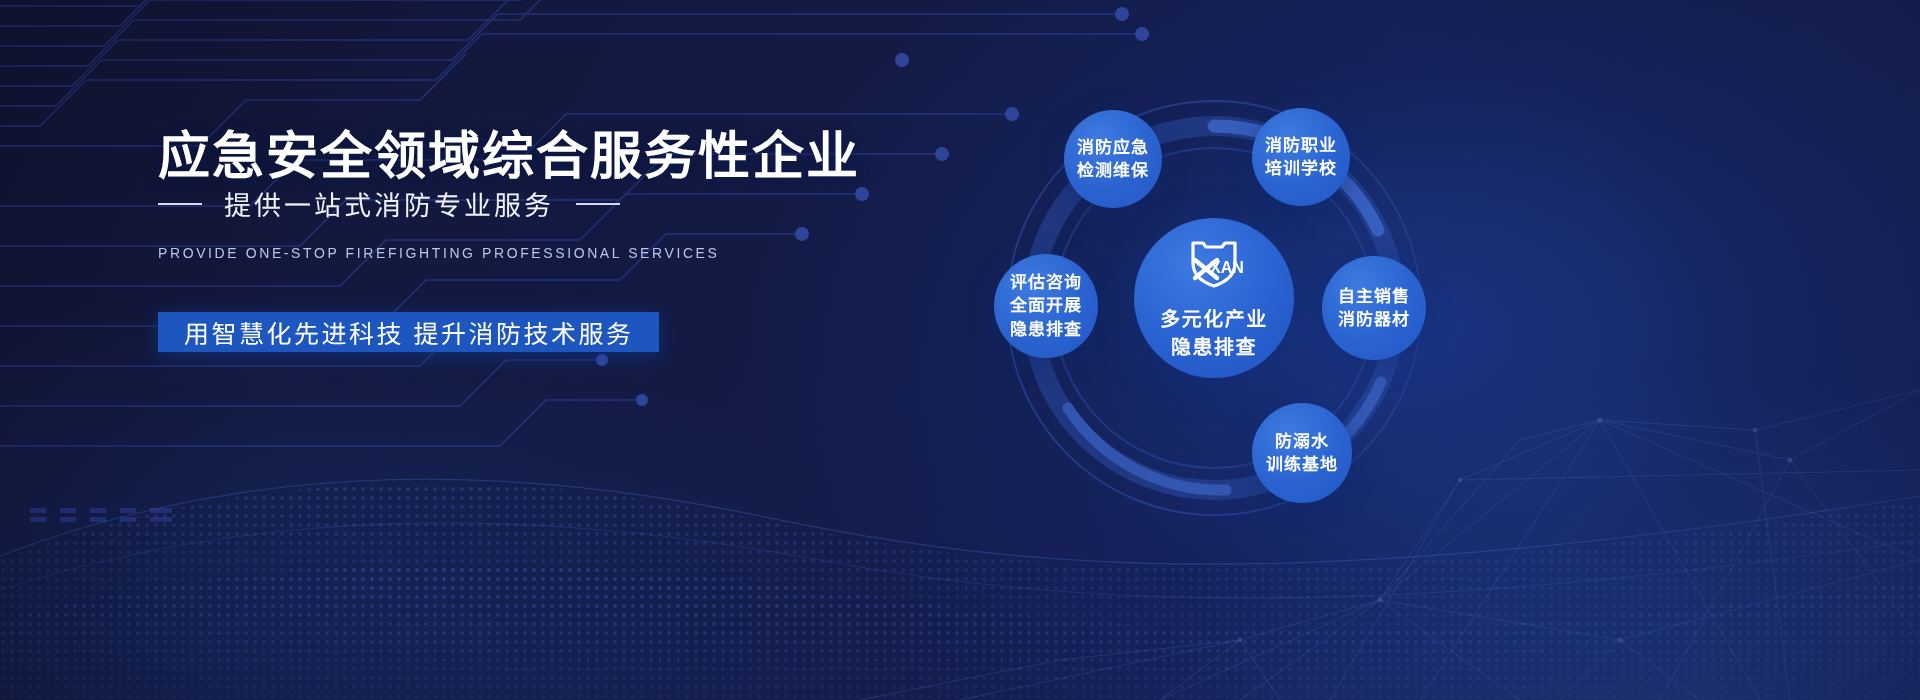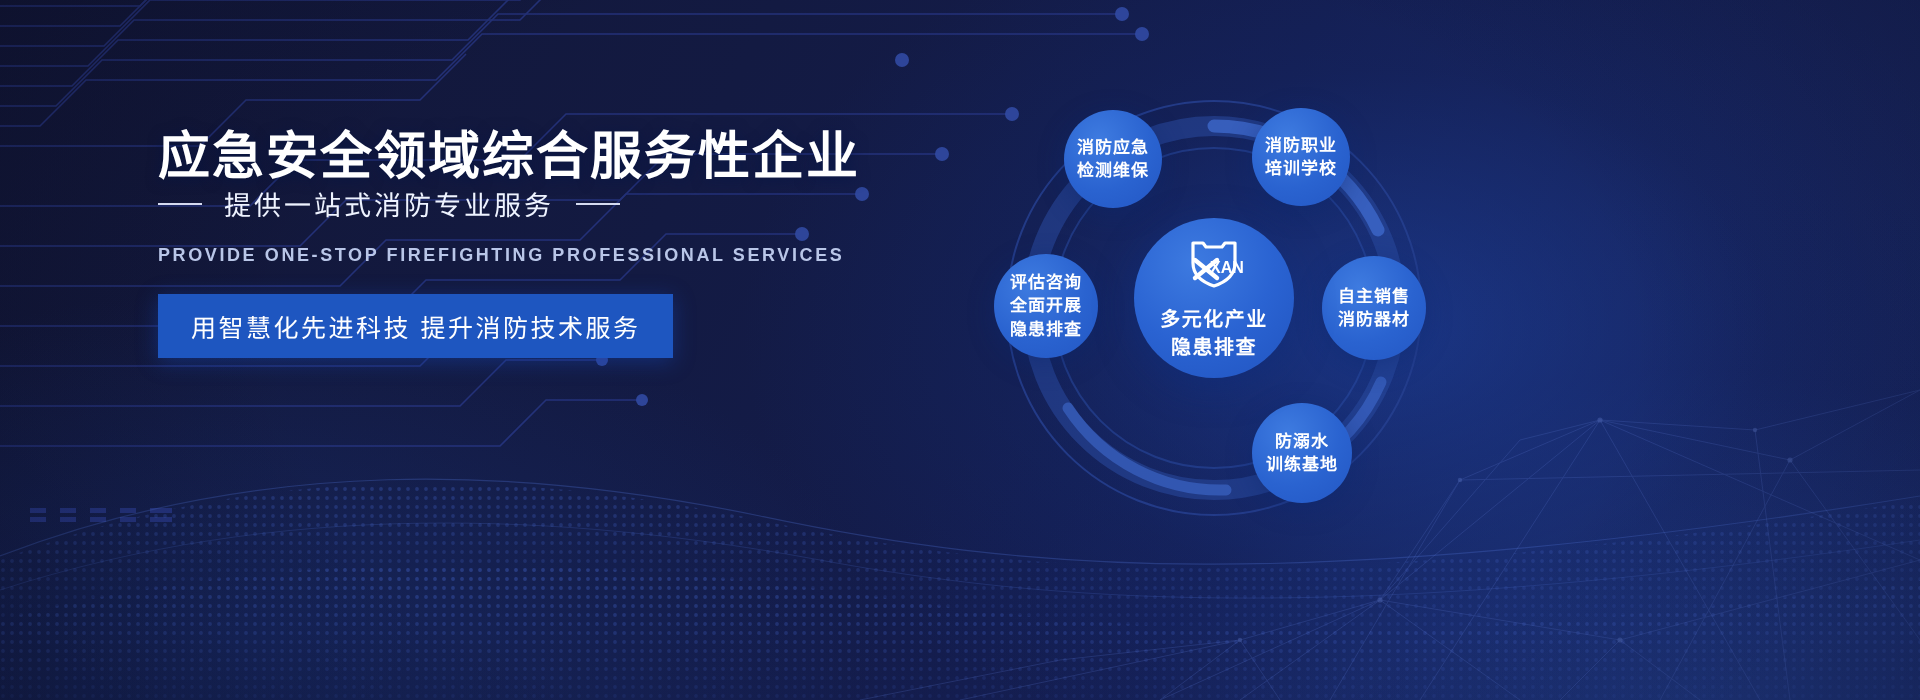--- a/index.html
+++ b/index.html
@@ -34,27 +34,27 @@
     font-size:52px;font-weight:700;color:#ffffff;letter-spacing:2px;
     line-height:1.08;margin:0;white-space:nowrap;
     text-shadow:0 2px 14px rgba(0,20,70,.65);
   }
   .sub-row{display:flex;align-items:center;gap:22px;}
   .rule{width:44px;height:2px;background:#e6ecff;opacity:.92;display:block;}
   .subhead{
     font-size:27px;color:#eef3ff;letter-spacing:3px;white-space:nowrap;font-weight:400;
   }
   .eng{
-    margin-top:22px;font-size:18px;color:#b9c6e8;letter-spacing:2.6px;
-    white-space:nowrap;font-weight:700;
+    margin-top:22px;font-size:14px;color:#b9c6e8;letter-spacing:2.6px;
+    white-space:nowrap;font-weight:400;
   }
   .cta{
-    margin-top:28px;display:inline-flex;align-items:center;justify-content:center;
+    margin-top:51px;display:inline-flex;align-items:center;justify-content:center;
     background:#1e56c0;
-    height:64px;padding:0 33px;
+    height:40px;padding:0 26px;
     box-shadow:0 4px 20px rgba(22,70,180,.45);
     border:none;cursor:pointer;
   }
   .cta-text{
     font-size:25px;color:#ffffff;letter-spacing:2.5px;white-space:nowrap;font-weight:400;
   }
 
   
   .diagram{position:absolute;left:976px;top:60px;width:860px;height:580px;}
   .ring-svg{position:absolute;left:0;top:0;}

